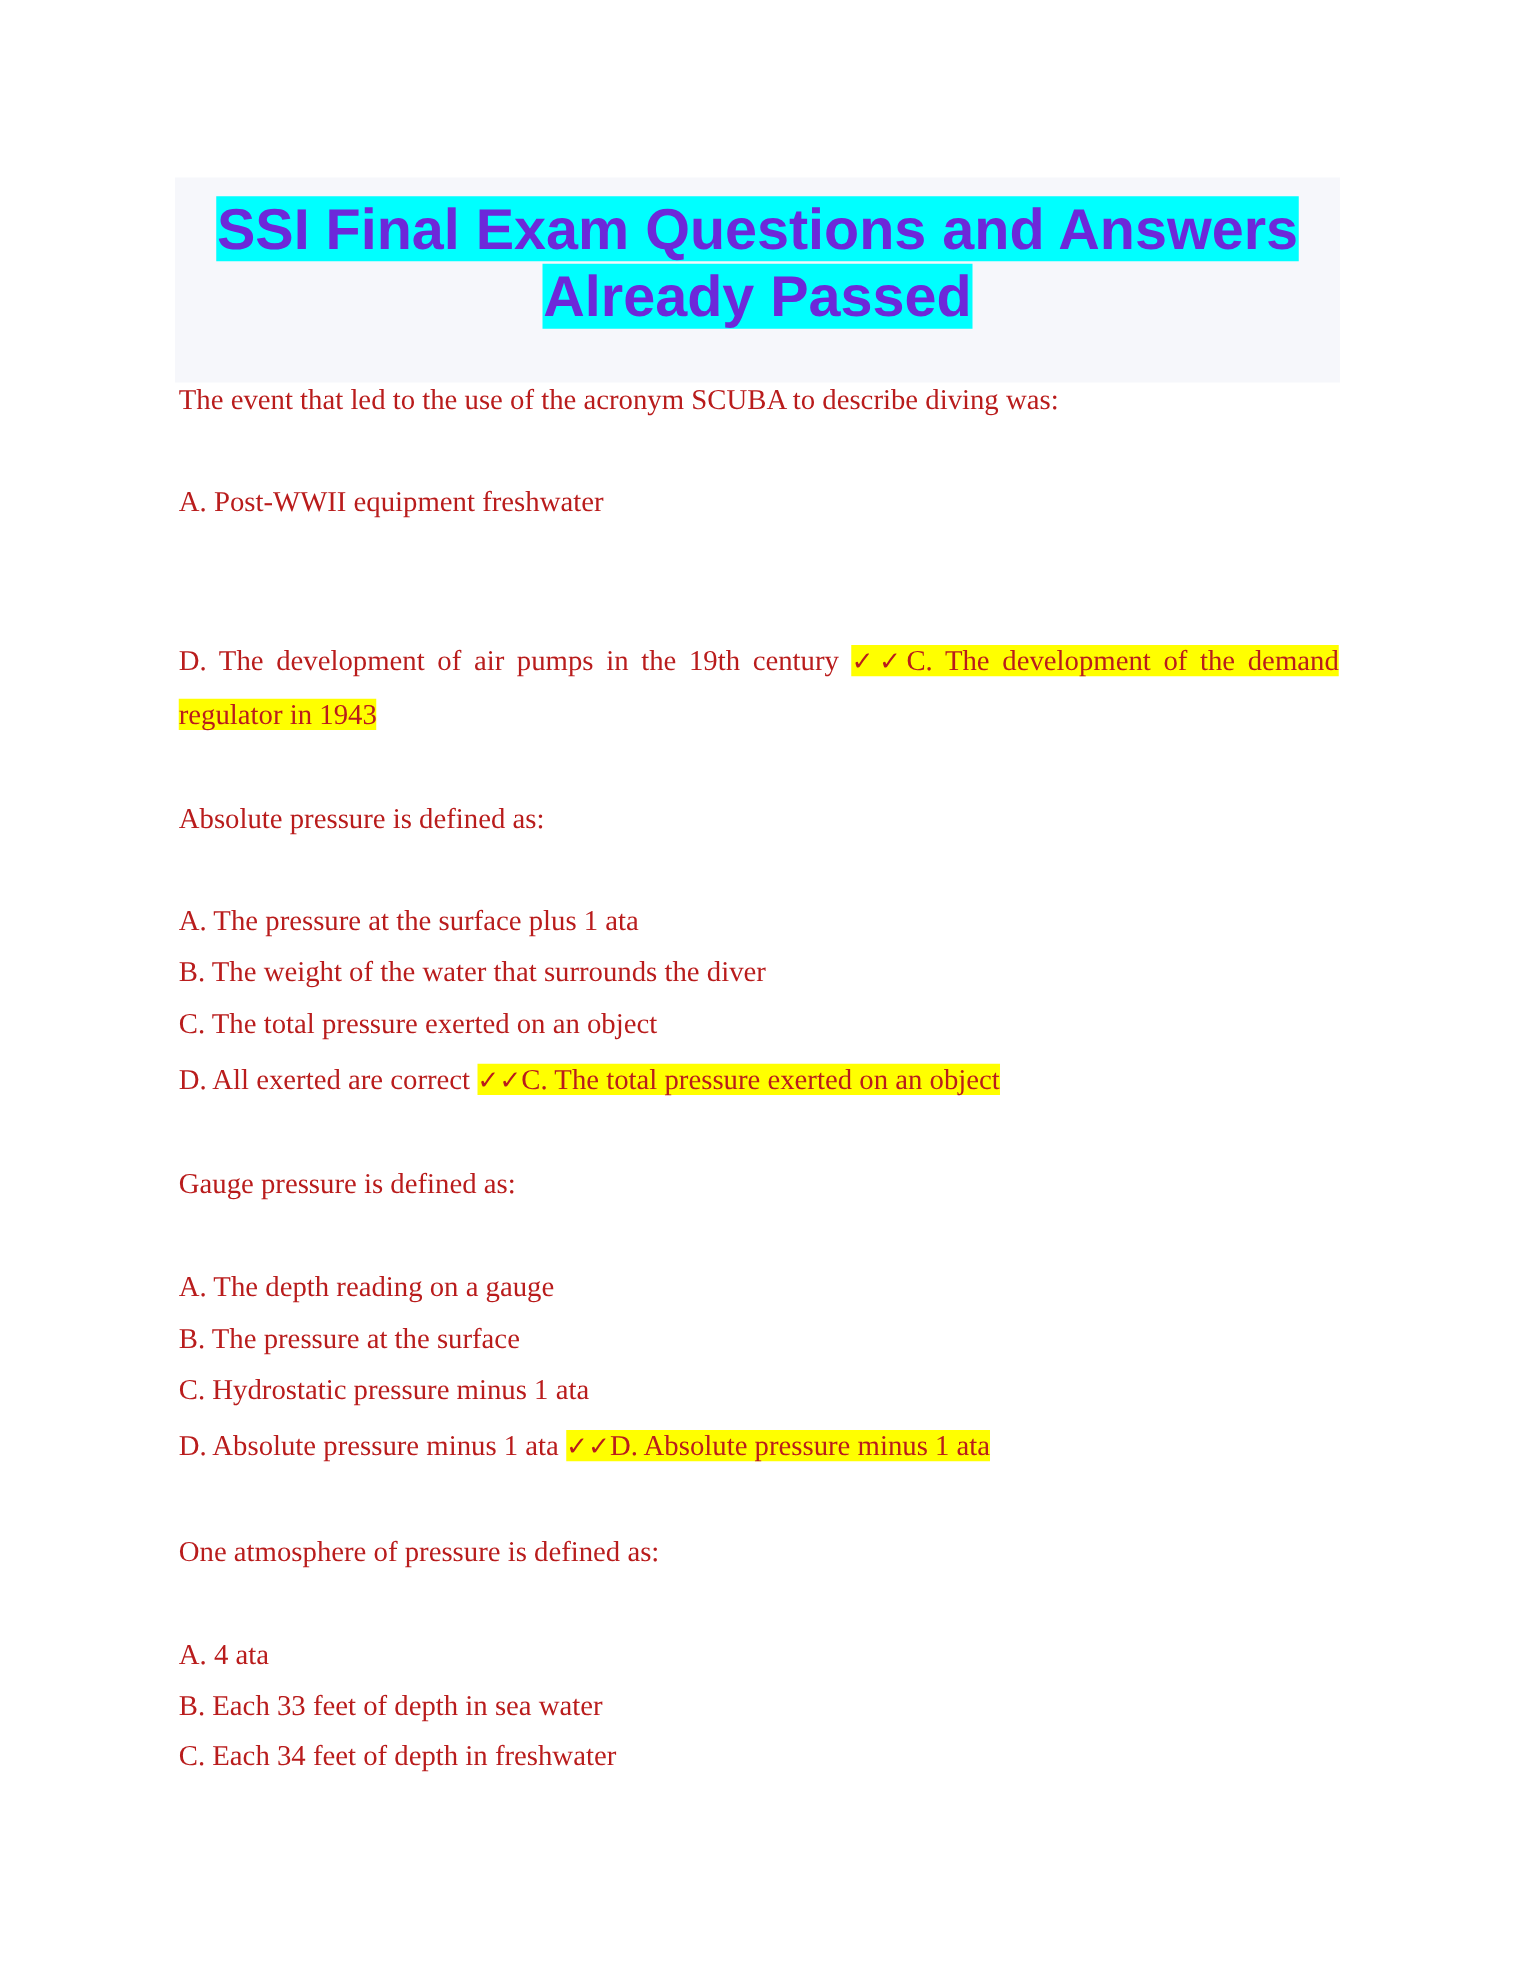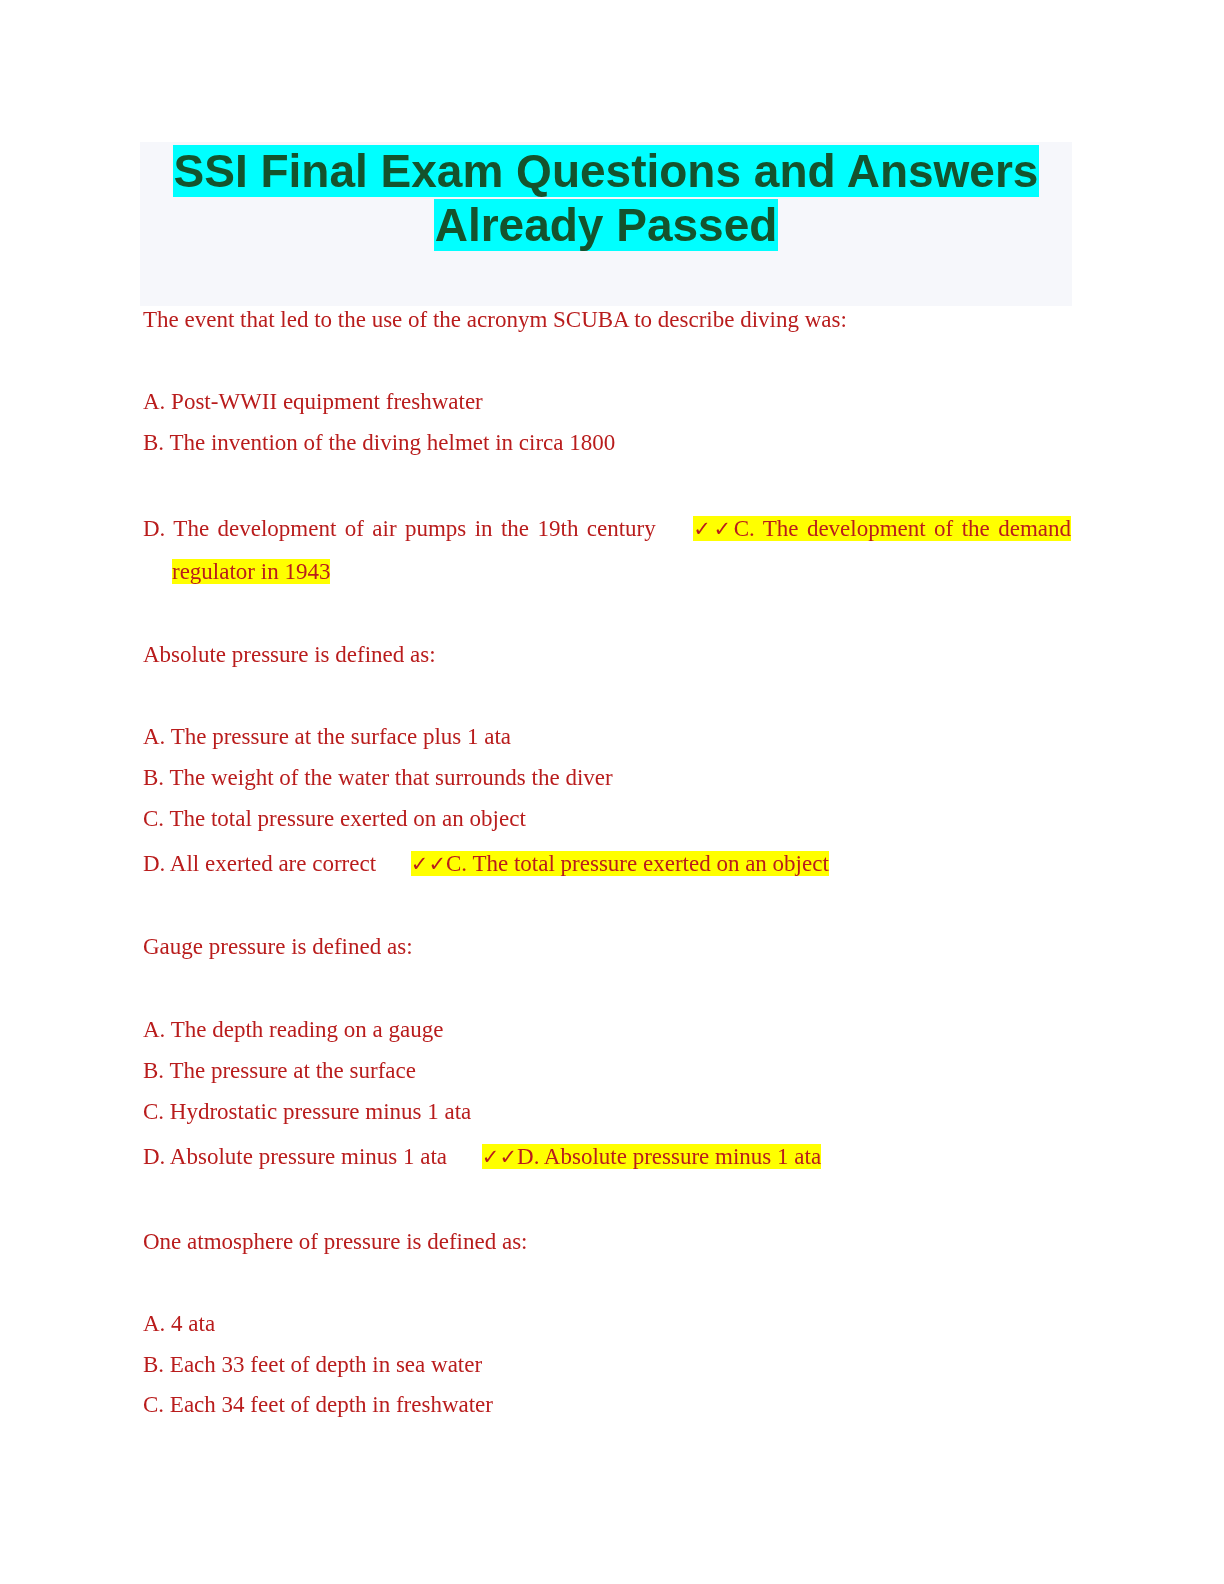--- a/index.html
+++ b/index.html
@@ -4,47 +4,46 @@
 <style>
   html, body { margin: 0; padding: 0; background: #ffffff; }
   body { width: 1224px; height: 1584px; position: relative; overflow: hidden; }
   .page { position: absolute; left: 0; top: 0; width: 1224px; height: 1584px; background: #fff; }
   .title-box {
     position: absolute; left: 140px; top: 142px; width: 932px; height: 164px;
     background: #f6f7fb; text-align: center;
   }
   .title-line {
     font-family: "Liberation Sans", sans-serif; font-weight: bold;
-    font-size: 46px; line-height: 54px; color: #14532d;
+    font-size: 46px; line-height: 54px; color: #6d28d9; margin-top: 12px;
   }
   .title-line span { background: #00ffff; padding: 0 1px; }
   .t1 { position: absolute; left: 0; right: 0; top: 2px; }
   .t2 { position: absolute; left: 0; right: 0; top: 56px; }
   .txt {
     position: absolute; left: 143px; width: 928px;
     font-family: "Liberation Serif", serif; font-size: 23px; color: #b91c1c;
     white-space: nowrap; line-height: 28px;
   }
   .justify { text-align: justify; text-align-last: justify; white-space: normal; }
-  .hl { background: #ffff00; margin-left: 29px; }
+  .hl { background: #ffff00; }
   .check { font-family: "DejaVu Sans", sans-serif; font-size: 21px; font-weight: bold; }
 </style>
 </head>
 <body>
 
 <div class="page">
 
   <div class="title-box">
     <div class="title-line t1"><span>SSI Final Exam Questions and Answers</span></div>
     <div class="title-line t2"><span>Already Passed</span></div>
   </div>
 
   <div class="txt" style="top:306px">The event that led to the use of the acronym SCUBA to describe diving was:</div>
   <div class="txt" style="top:388px">A. Post-WWII equipment freshwater</div>
-  <div class="txt" style="top:429px">B. The invention of the diving helmet in circa 1800</div>
   <div class="txt justify" style="top:515px">
     <span>D. The development of air pumps in the 19th century</span>
     <span class="hl"><span class="check">✓✓</span><span>C. The development of the demand</span></span>
   </div>
   <div class="txt" style="top:558px"><span class="hl">regulator in 1943</span></div>
 
   <div class="txt" style="top:641px">Absolute pressure is defined as:</div>
   <div class="txt" style="top:723px">A. The pressure at the surface plus 1 ata</div>
   <div class="txt" style="top:764px">B. The weight of the water that surrounds the diver</div>
   <div class="txt" style="top:805px">C. The total pressure exerted on an object</div>

